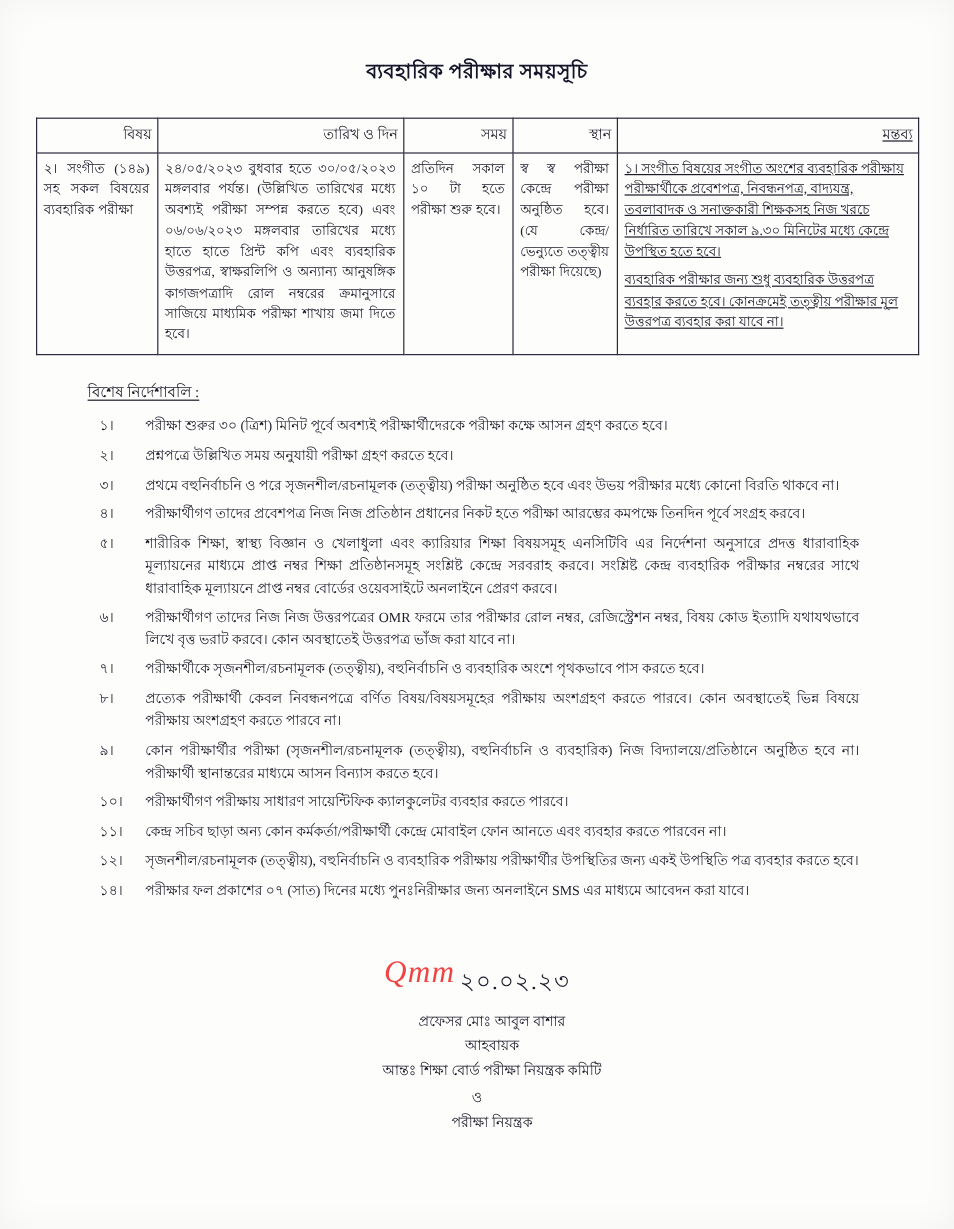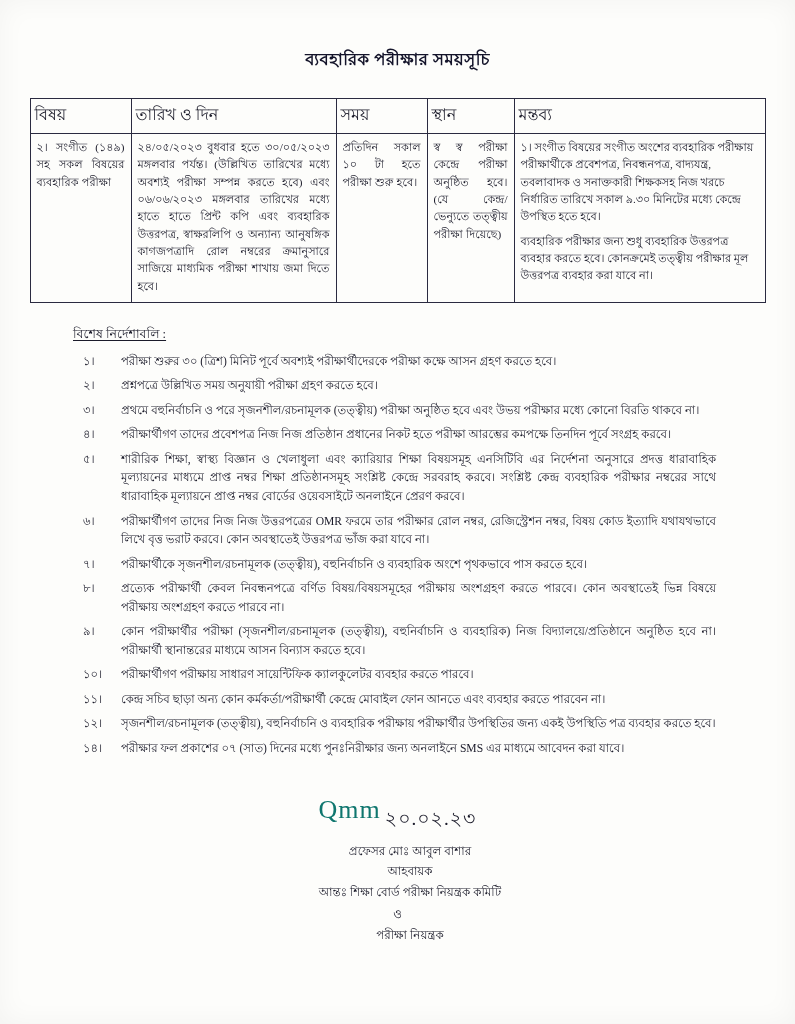--- a/index.html
+++ b/index.html
@@ -38,30 +38,30 @@
   }
   table.schedule th,
   table.schedule td {
     border: 1px solid #2a2a40;
     vertical-align: top;
     padding: 5px 6px;
     font-size: 11.2px;
     line-height: 1.55;
   }
   table.schedule th {
-    text-align: left;
+    text-align: right;
     font-weight: normal;
-    font-size: 16px;
+    font-size: 12px;
     padding: 4px 4px 5px 4px;
   }
   .col-subject { width: 92px; }
   .col-date    { width: 196px; }
   .col-time    { width: 82px; }
   .col-place   { width: 78px; }
-  .col-remark  { width: 242px; }
+  .col-remark  { width: 242px; text-decoration: underline; }
 
   td.just {
     text-align: justify;
     text-align-last: left;
     word-spacing: 0.5px;
   }
   .cell-p { margin: 0 0 7px 0; }
   .cell-p:last-child { margin-bottom: 12px; }
 
   .notes-heading {
@@ -99,22 +99,23 @@
     left: 0;
     right: 0;
     bottom: 78px;
     text-align: center;
     font-size: 11.8px;
     line-height: 1.75;
   }
   .signature {
     font-family: "Liberation Serif", serif;
     font-size: 26px;
+    font-style: italic;
     letter-spacing: 1px;
-    color: #0f766e;
+    color: #ef4444;
     margin-bottom: 2px;
   }
   .sign-date {
     font-size: 19px;
     letter-spacing: 1px;
   }
   .sig-row {
     display: flex;
     justify-content: center;
     align-items: flex-end;

